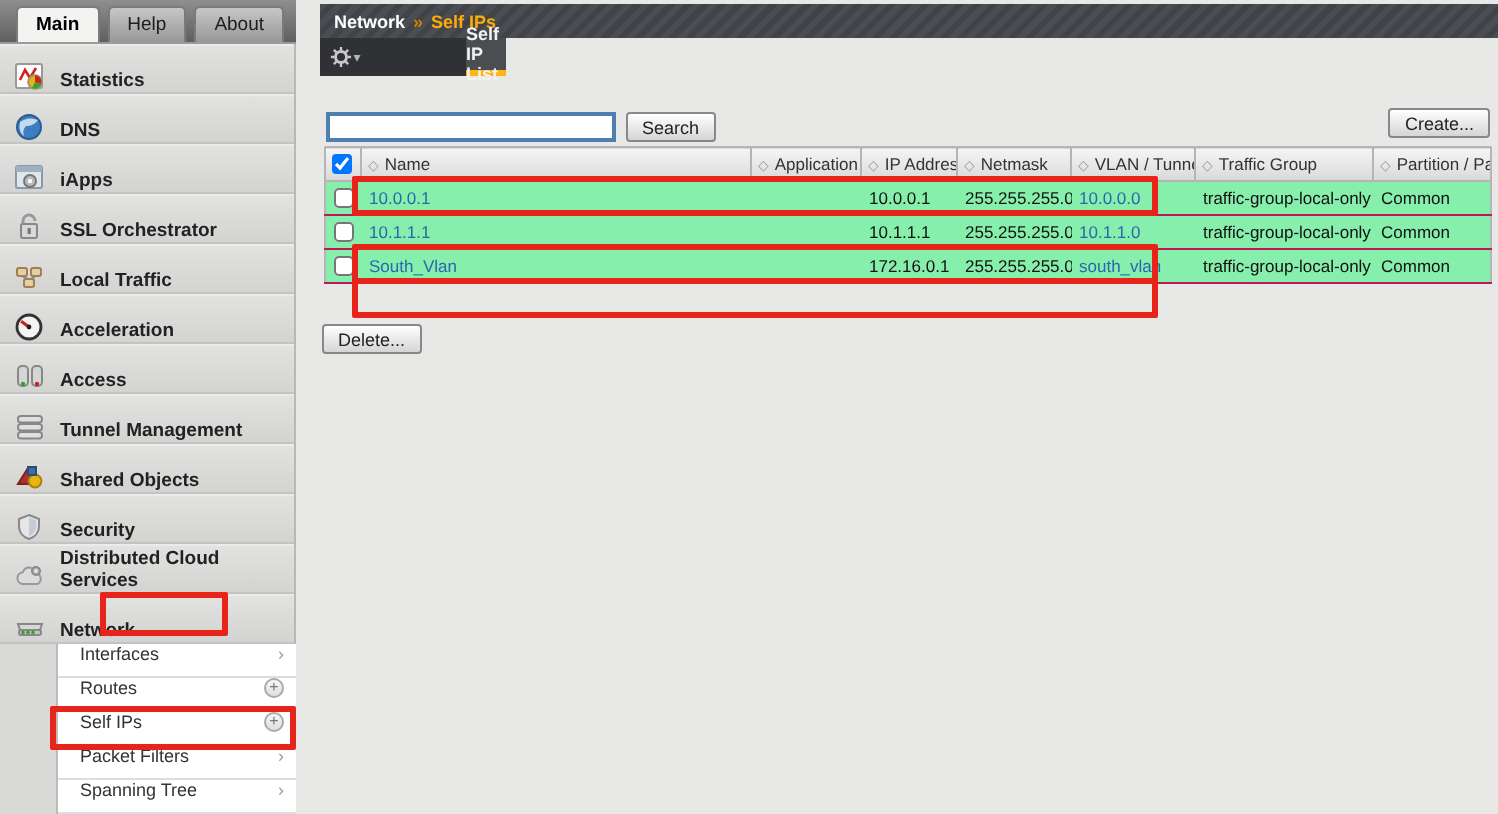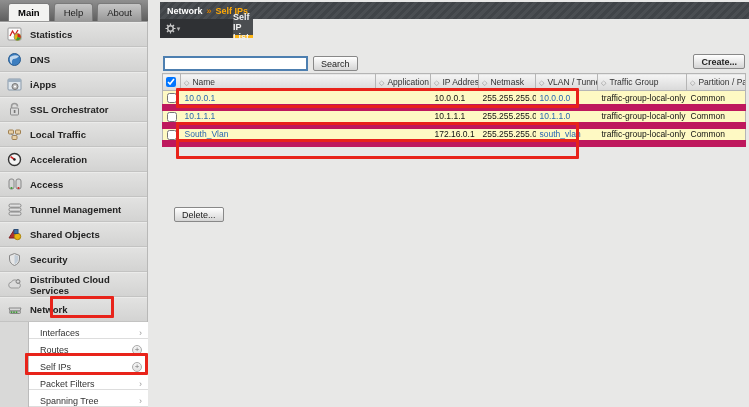--- a/index.html
+++ b/index.html
@@ -27,32 +27,32 @@
   }
   .tab.active { background:#f3f3f1; font-weight:bold; color:#000; }
   .tab.inactive { background:linear-gradient(#c6c6c6,#989898); color:#1d1d1d; }
 
   
   .sidebar {
     position:absolute; left:0; top:22px; width:148px; height:385px;
     background:#d9d9d8; border-right:1px solid #b8b8b7;
   }
   .nav-item {
-    height:25px; display:flex; align-items:center; gap:7px;
+    height:25px; display:flex; align-items:flex-end; gap:7px;
     padding-left:7px; font-size:9.5px; font-weight:bold; color:#222;
     border-bottom:1px solid #c3c3c2; border-top:1px solid #ebebea;
     background:linear-gradient(#e2e2e1,#d3d3d2);
   }
   .nav-item svg { flex:0 0 auto; }
   .submenu {
     position:absolute; left:28px; top:300px; width:120px;
     background:#fff; border-left:1px solid #bbb;
   }
   .submenu-item {
-    height:17px; display:flex; align-items:flex-end;
+    height:17px; display:flex; align-items:flex-start;
     padding:0 6px 0 11px; font-size:9px; color:#333;
     border-bottom:1px solid #ddd; background:#fff;
   }
   .submenu-item .aff { margin-left:auto; color:#999; font-size:9px; }
   .plus-circle {
     margin-left:auto; width:10px; height:10px; border-radius:50%;
     border:1px solid #aaa; background:linear-gradient(#f7f7f7,#e0e0e0);
     color:#777; font-size:8px; line-height:8px; text-align:center;
   }
 
@@ -87,37 +87,37 @@
     border:2px solid #4d7fb0; background:#fff; font-size:9px; padding:0 2px;
     font-family:"Liberation Sans", sans-serif;
   }
   .btn {
     background:linear-gradient(#ffffff,#d5d5d5);
     border:1px solid #888; border-radius:2px;
     font-size:9px; color:#222; padding:1px 7px; height:15px;
     font-family:"Liberation Sans", sans-serif; cursor:default;
   }
   .search-btn { position:absolute; left:153px; top:56px; }
-  .create-btn { position:absolute; right:4px; top:54px;font-weight:bold; }
-  .delete-btn { position:absolute; left:14px; top:162px;margin-top:45px; }
+  .create-btn { position:absolute; right:4px; top:54px; }
+  .delete-btn { position:absolute; left:1px; top:162px; }
 
   
   table.selfip {
     position:absolute; left:2px; top:73px; width:583px;
     border-collapse:collapse; table-layout:fixed;
     background:#fff; border:1px solid #b5b5b5;
   }
   table.selfip th {
     height:17px; background:linear-gradient(#f5f5f5,#d9d9d9);
     border:1px solid #b5b5b5; font-size:8.5px; font-weight:normal;
     color:#333; text-align:left; padding:0 0 0 3px; white-space:nowrap; overflow:hidden;
   }
   table.selfip td {
-    height:17px; background:#fef9c3; font-size:8.5px; color:#111;
-    border-bottom:7px solid #be185d; padding:0 0 0 4px;
+    height:17px; background:#86efac; font-size:8.5px; color:#111;
+    border-bottom:1px solid #be185d; padding:0 0 0 4px;
     white-space:nowrap; overflow:hidden;
   }
   .sort-ico { color:#9a9a9a; font-size:7px; margin-right:3px; }
   a.lnk { color:#2a67b0; text-decoration:none; cursor:pointer; }
   input[type=checkbox] { width:10px; height:10px; margin:0; vertical-align:middle; }
 
   
   .red-box {
     position:absolute; border:3px solid #e8231a; border-radius:1px;
     pointer-events:none; z-index:50; background:transparent;

